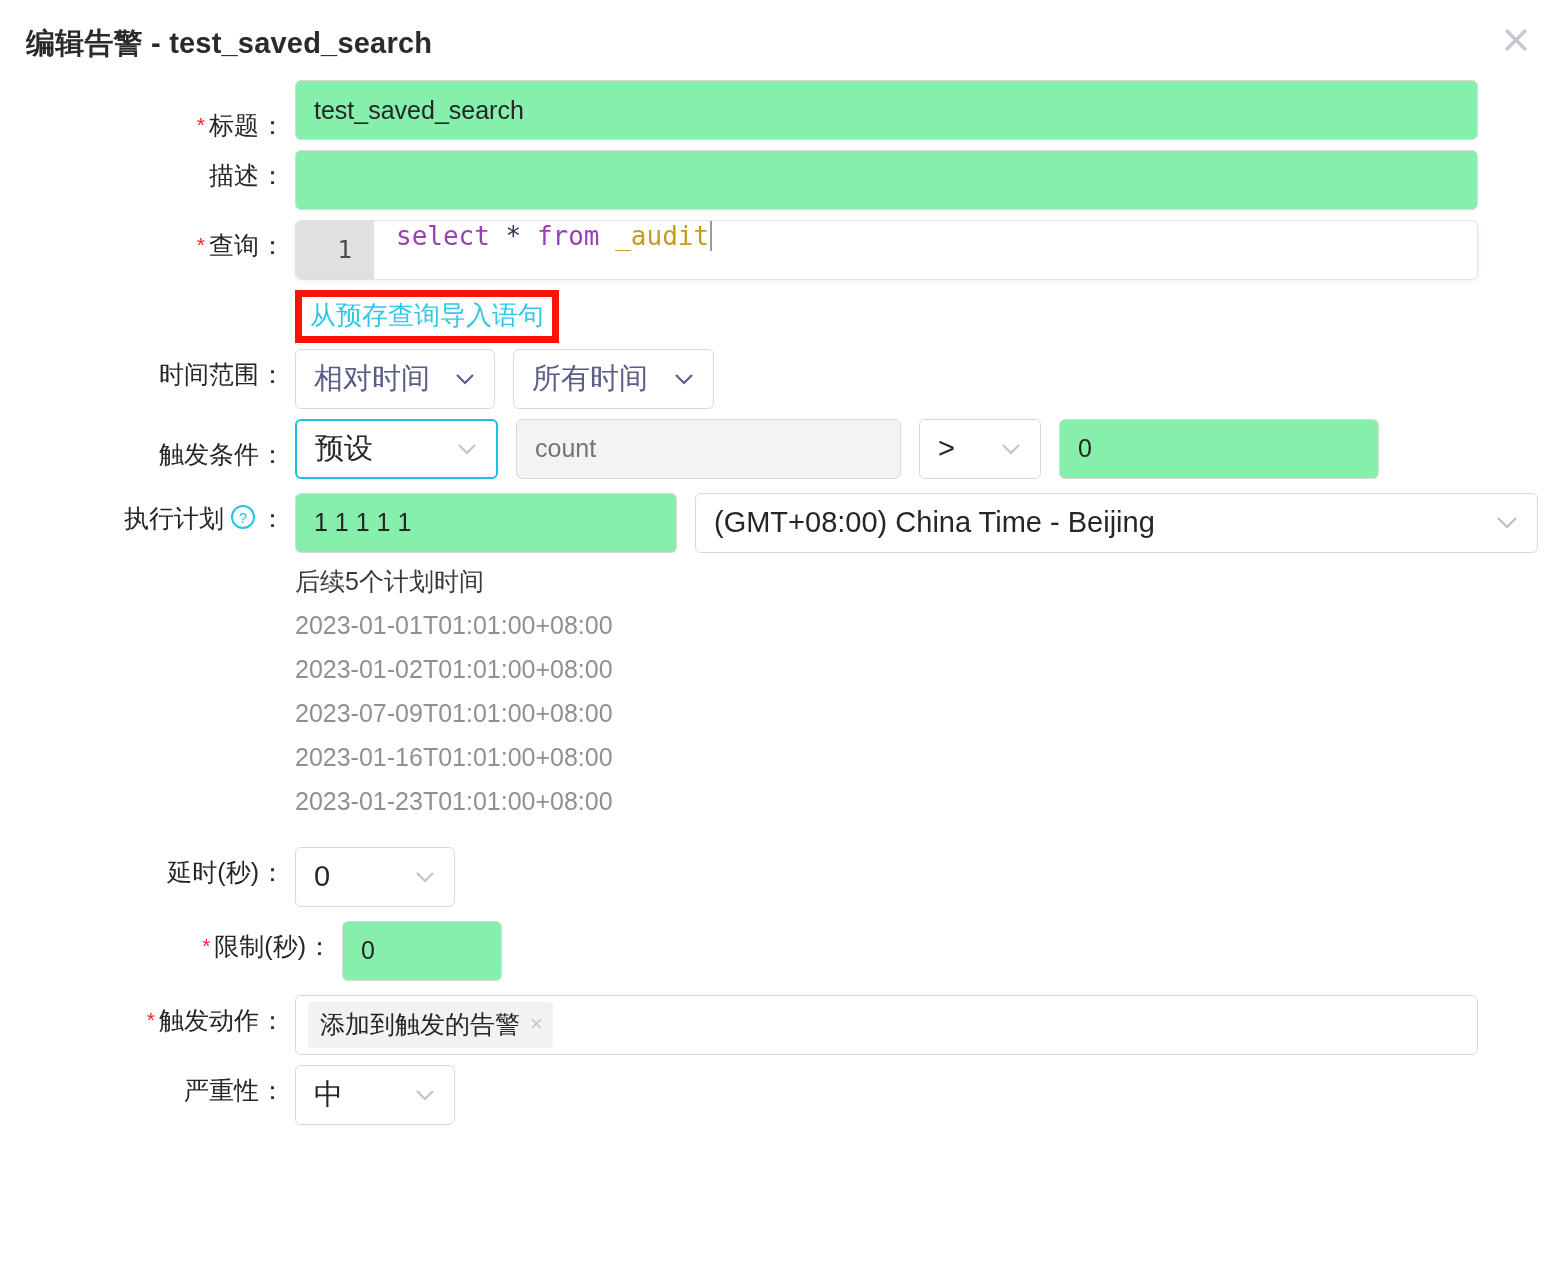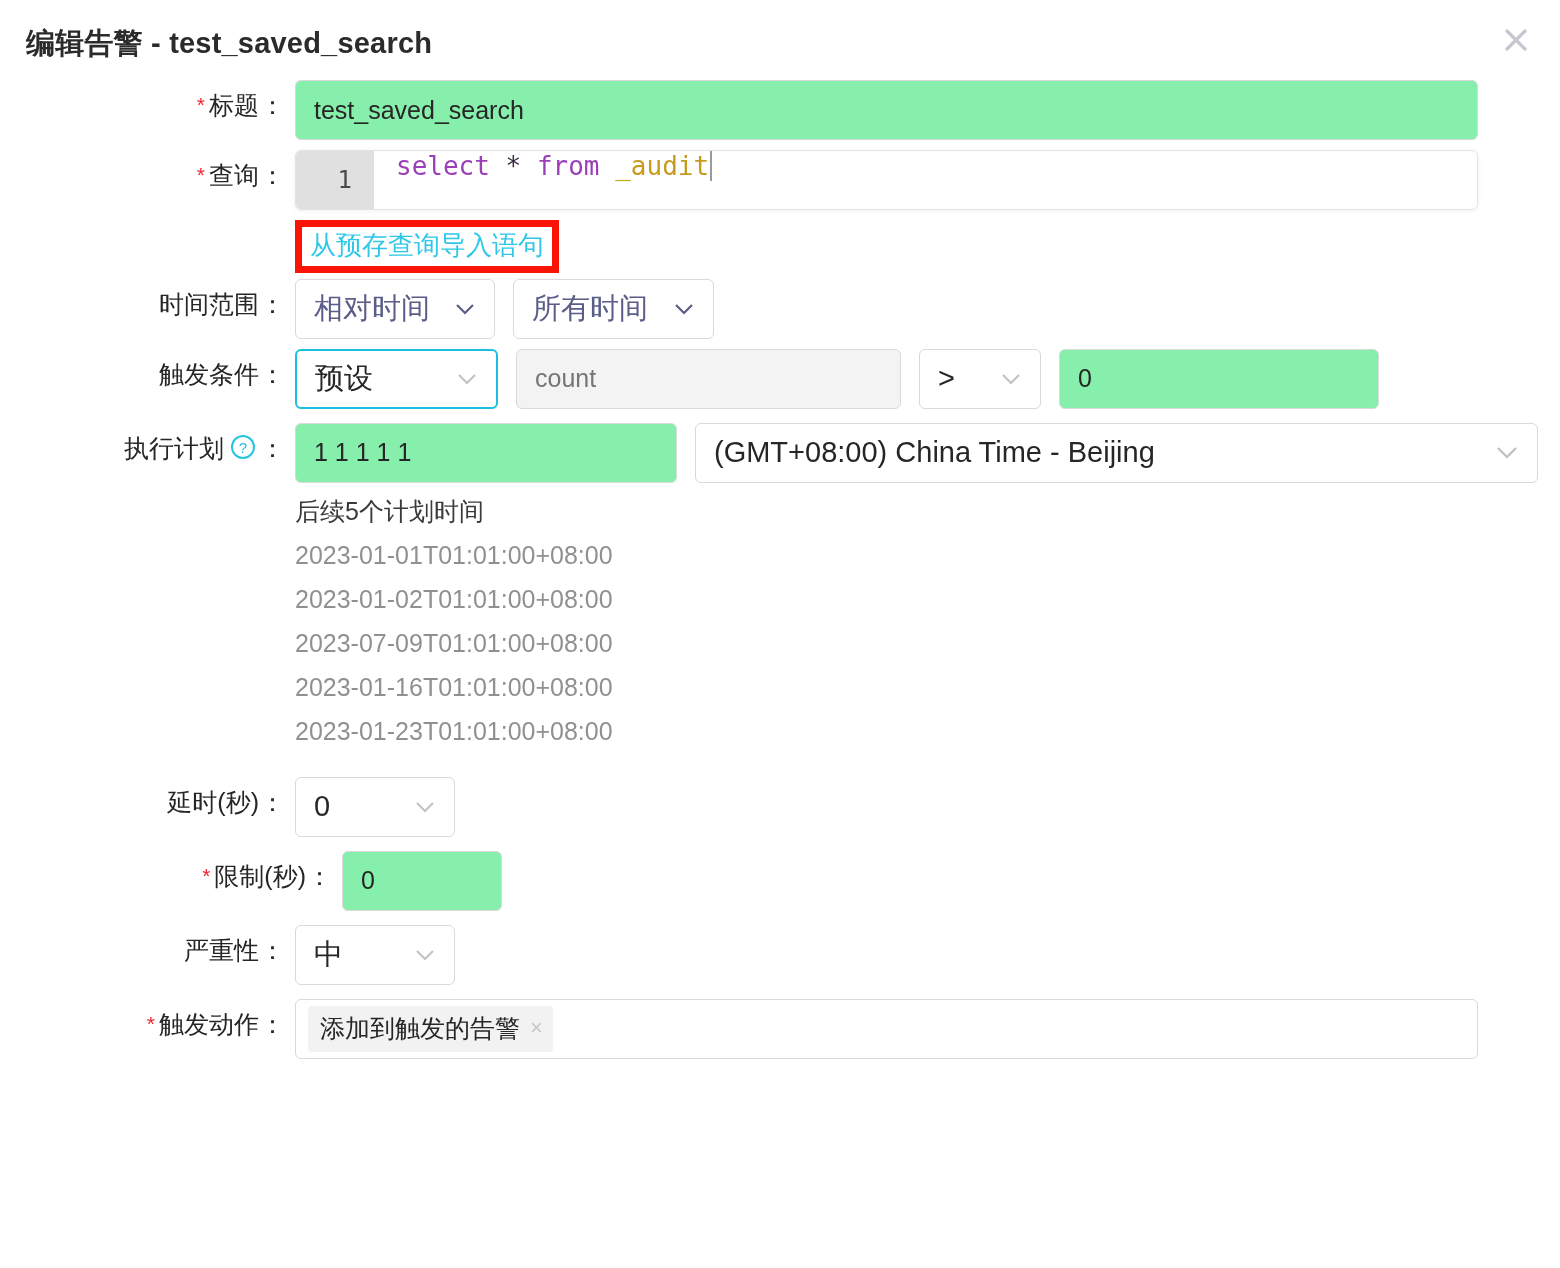--- a/index.html
+++ b/index.html
@@ -246,29 +246,37 @@
   <div class="close-btn">
     <svg width="40" height="40" viewBox="0 0 40 40" aria-hidden="true">
       <line x1="11" y1="11" x2="29" y2="29" stroke="#c5c6d0" stroke-width="3.2" stroke-linecap="round"></line>
       <line x1="29" y1="11" x2="11" y2="29" stroke="#c5c6d0" stroke-width="3.2" stroke-linecap="round"></line>
     </svg>
   </div>
 </div>
 
 <div class="form">
 
+  <div class="row" style="margin-bottom:10px;align-items:flex-end;">
+    <div class="label">
+      <span class="req">*</span><span>标题</span><span class="colon">：</span>
+    </div>
+    <div class="field">
+      <input class="input wide" type="text" value="test_saved_search" style="">
+    </div>
+  </div>
+
   <div class="row" style="margin-bottom:10px;">
     <div class="label">
-      <span class="req">*</span><span>标题</span><span class="colon">：</span>
-    </div>
-    <div class="field">
-      <input class="input wide" type="text" value="test_saved_search" style="">
-    </div>
-  </div>
-
+      <span>描述</span><span class="colon">：</span>
+    </div>
+    <div class="field">
+      <input class="input wide" type="text" value="" style="">
+    </div>
+  </div>
 
   <div class="row" style="margin-bottom:6px;">
     <div class="label">
       <span class="req">*</span><span>查询</span><span class="colon">：</span>
     </div>
     <div class="field">
       <div class="query-wrap">
         <div class="gutter">1</div>
         <div class="code">
           <span class="tok-kw">select</span><span>&nbsp;</span><span class="tok-op">*</span><span>&nbsp;</span><span class="tok-kw">from</span><span>&nbsp;</span><span class="tok-tbl">_audit</span><span class="caret-bar"></span>
@@ -297,21 +305,21 @@
         <span>所有时间</span>
         <span class="caret">
           <svg width="22" height="14" viewBox="0 0 22 14">
               <polyline points="3,3 11,11 19,3" fill="none" stroke="#5a5d87" stroke-width="2.2"></polyline>
             </svg>
         </span>
       </div>
     </div>
   </div>
 
-  <div class="row" style="margin-bottom:14px;">
+  <div class="row" style="margin-bottom:14px;align-items:center;">
     <div class="label">
       <span>触发条件</span><span class="colon">：</span>
     </div>
     <div class="field inline">
       <div class="select focused cond-preset">
         <span>预设</span>
         <span class="caret">
           <svg width="22" height="14" viewBox="0 0 22 14">
               <polyline points="3,3 11,11 19,3" fill="none" stroke="#c4c4c4" stroke-width="2.2"></polyline>
             </svg>
@@ -379,43 +387,43 @@
 
   <div class="row" style="margin-bottom:14px;padding-left:47px;">
     <div class="label">
       <span class="req">*</span><span>限制(秒)</span><span class="colon">：</span>
     </div>
     <div class="field">
       <input class="input small" type="text" value="0" style="">
     </div>
   </div>
 
-  <div class="row" style="margin-bottom:14px;">
-    <div class="label">
-      <span>严重性</span><span class="colon">：</span>
-    </div>
-    <div class="field">
-      <div class="select sev-sel">
-        <span>中</span>
-        <span class="caret">
-          <svg width="22" height="14" viewBox="0 0 22 14">
-              <polyline points="3,3 11,11 19,3" fill="none" stroke="#c4c4c4" stroke-width="2.2"></polyline>
-            </svg>
-        </span>
-      </div>
-    </div>
-  </div>
-
   <div class="row">
     <div class="label">
       <span class="req">*</span><span>触发动作</span><span class="colon">：</span>
     </div>
     <div class="field">
       <div class="tag-field">
         <span class="tag">
           <span>添加到触发的告警</span>
           <span class="tag-x">×</span>
         </span>
       </div>
     </div>
   </div>
 
+  <div class="row" style="margin-bottom:14px;">
+    <div class="label">
+      <span>严重性</span><span class="colon">：</span>
+    </div>
+    <div class="field">
+      <div class="select sev-sel">
+        <span>中</span>
+        <span class="caret">
+          <svg width="22" height="14" viewBox="0 0 22 14">
+              <polyline points="3,3 11,11 19,3" fill="none" stroke="#c4c4c4" stroke-width="2.2"></polyline>
+            </svg>
+        </span>
+      </div>
+    </div>
+  </div>
+
 </div>
 
 </body></html>

